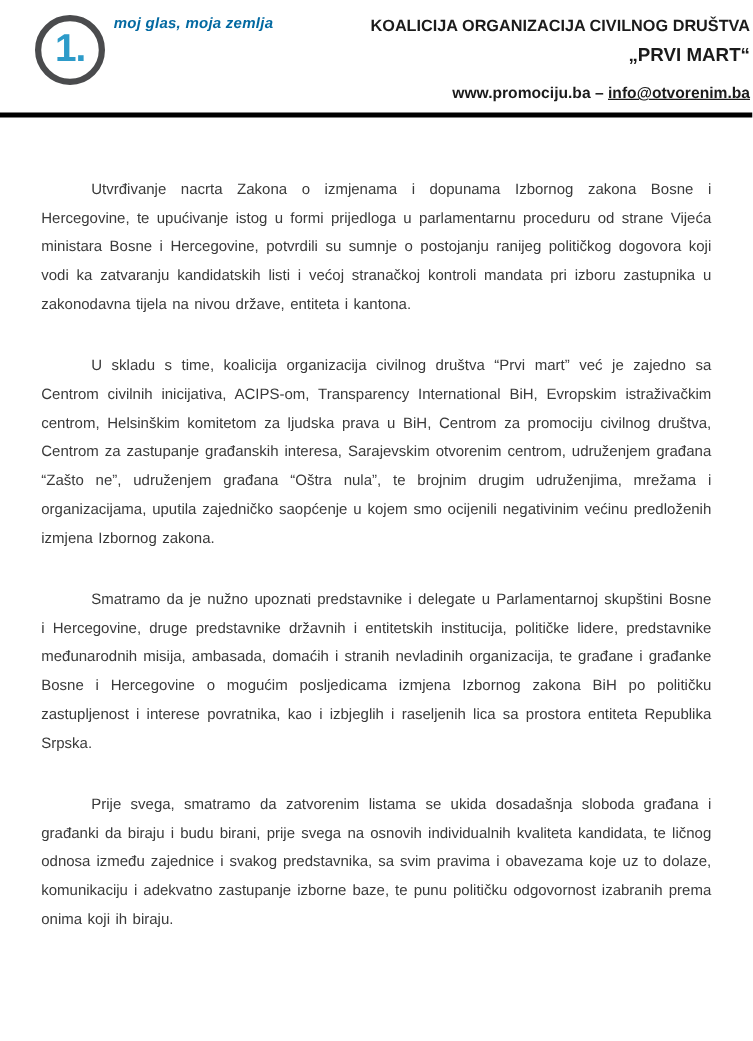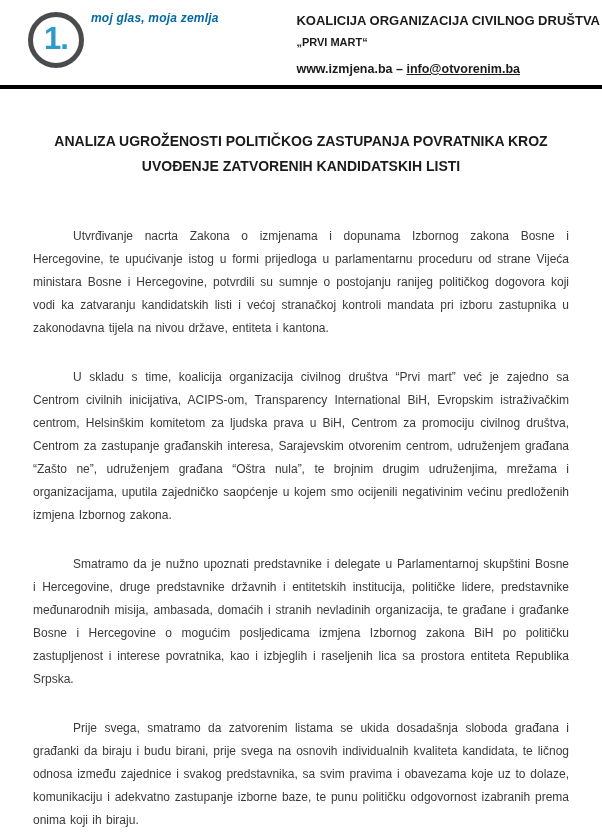--- a/index.html
+++ b/index.html
@@ -32,24 +32,24 @@
   .logo-right { margin-left: 7px; }
   .logo-name {
     color: #2d9bc9; font-weight: bold; font-size: 36px;
     line-height: 1; margin-top: 7px; letter-spacing: 0.5px;
   }
   .logo-tagline {
     color: #0369a1; font-style: italic; font-weight: bold;
     font-size: 12px; margin-top: 1px; letter-spacing: 0.2px;
   }
   .org-block {
-    margin-left: auto; text-align: left; padding-top: 3px;
+    margin-left: auto; text-align: right; padding-top: 3px;
   }
   .org-line1 { font-size: 13px; font-weight: bold; white-space: nowrap; }
-  .org-line2 { font-size: 11px; font-weight: bold; margin-top: 8px; }
+  .org-line2 { font-size: 15px; font-weight: bold; margin-top: 8px; }
   .org-contact { font-size: 12.5px; font-weight: bold; margin-top: 14px; }
   .email { color: inherit; text-decoration: underline; cursor: pointer; }
 
   .rule {
     height: 4px; background: #000000; margin-top: 9px; width: 100%;
   }
 
   
   .doc-title {
     margin-top: 40px;
@@ -79,34 +79,30 @@
       </div>
       <div class="logo-right">
         <div class="logo-tagline">moj glas, moja zemlja</div>
       </div>
     </div>
 
     <div class="org-block">
       <div class="org-line1">KOALICIJA ORGANIZACIJA CIVILNOG DRUŠTVA</div>
       <div class="org-line2">„PRVI MART“</div>
       <div class="org-contact">
-        <span>www.izmjena.ba</span>
+        <span>www.promociju.ba</span>
         <span>–</span>
         <a class="email">info@otvorenim.ba</a>
       </div>
     </div>
   </header>
 
   <div class="rule"></div>
 
   <main class="content">
-    <h1 class="doc-title">
-      <span class="title-line">ANALIZA UGROŽENOSTI POLITIČKOG ZASTUPANJA POVRATNIKA KROZ</span>
-      <span class="title-line">UVOĐENJE ZATVORENIH KANDIDATSKIH LISTI</span>
-    </h1>
 
     <p class="body-par first">Utvrđivanje nacrta Zakona o izmjenama i dopunama Izbornog zakona Bosne i Hercegovine, te upućivanje istog u formi prijedloga u parlamentarnu proceduru od strane Vijeća ministara Bosne i Hercegovine, potvrdili su sumnje o postojanju ranijeg političkog dogovora koji vodi ka zatvaranju kandidatskih listi i većoj stranačkoj kontroli mandata pri izboru zastupnika u zakonodavna tijela na nivou države, entiteta i kantona.</p>
     <p class="body-par">U skladu s time, koalicija organizacija civilnog društva “Prvi mart” već je zajedno sa Centrom civilnih inicijativa, ACIPS-om, Transparency International BiH, Evropskim istraživačkim centrom, Helsinškim komitetom za ljudska prava u BiH, Centrom za promociju civilnog društva, Centrom za zastupanje građanskih interesa, Sarajevskim otvorenim centrom, udruženjem građana “Zašto ne”, udruženjem građana “Oštra nula”,  te brojnim drugim udruženjima, mrežama i organizacijama, uputila zajedničko saopćenje u kojem smo ocijenili negativinim većinu predloženih izmjena Izbornog zakona.</p>
     <p class="body-par">Smatramo da je nužno upoznati predstavnike i delegate u Parlamentarnoj skupštini Bosne i Hercegovine, druge predstavnike državnih i entitetskih institucija, političke lidere, predstavnike međunarodnih misija, ambasada, domaćih i stranih nevladinih organizacija, te građane i građanke Bosne i Hercegovine o mogućim posljedicama izmjena Izbornog zakona BiH po političku zastupljenost i interese povratnika, kao i izbjeglih i raseljenih lica sa prostora entiteta Republika Srpska.</p>
     <p class="body-par">Prije svega, smatramo da zatvorenim listama se ukida dosadašnja sloboda građana i građanki da biraju i budu birani, prije svega na osnovih individualnih kvaliteta kandidata, te ličnog odnosa između zajednice i svakog predstavnika, sa svim pravima i obavezama koje uz to dolaze, komunikaciju i adekvatno zastupanje izborne baze, te punu političku odgovornost izabranih prema onima koji ih biraju.</p>
   </main>
 
 </div>
 
 </body></html>

